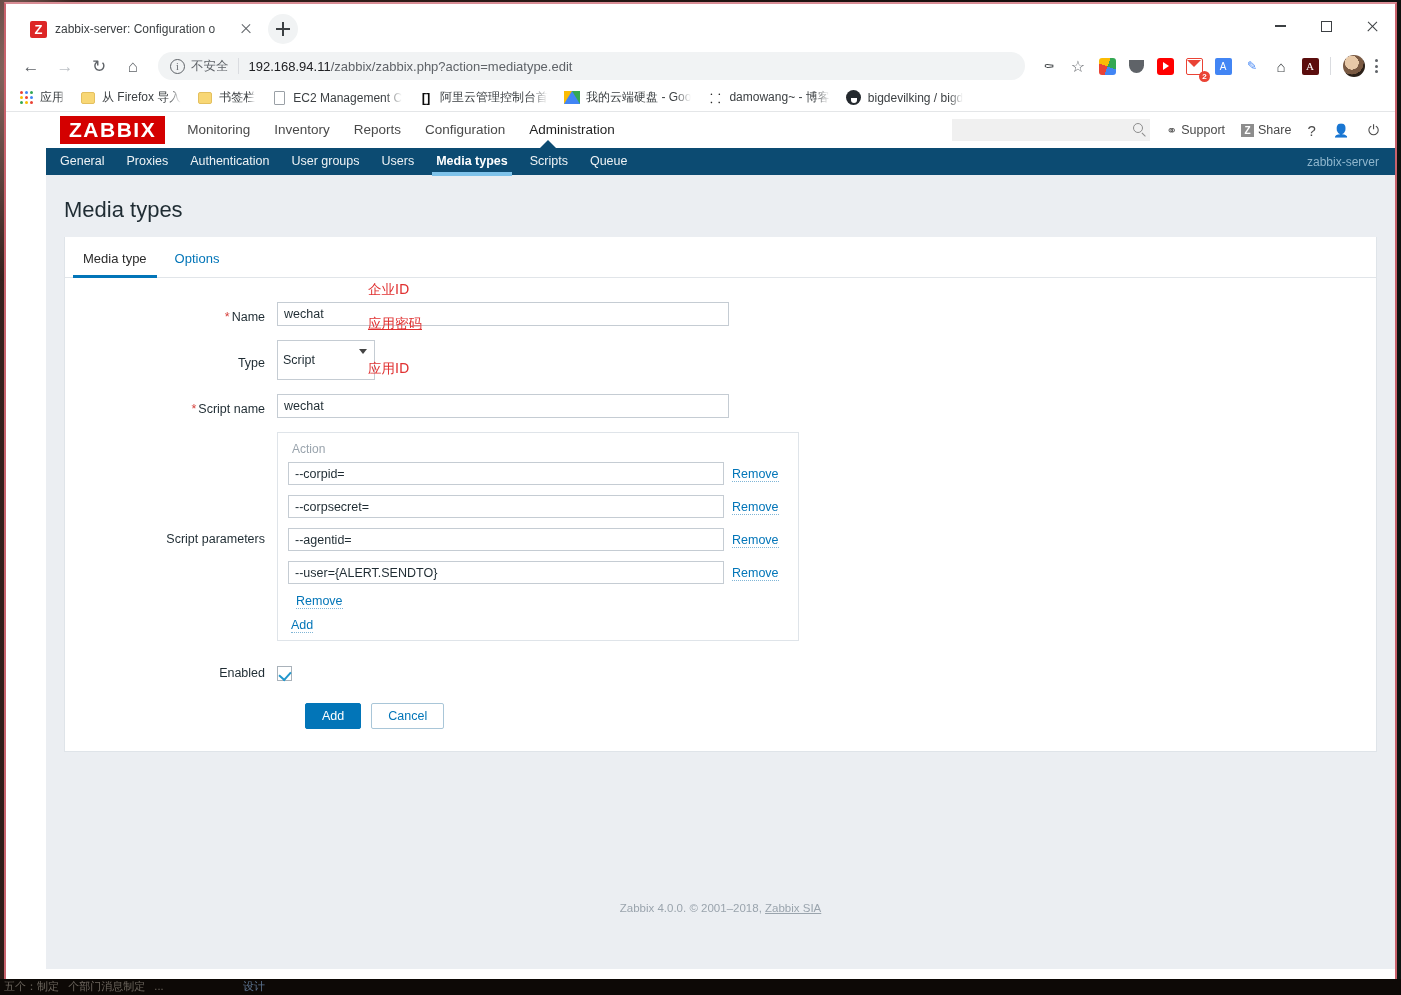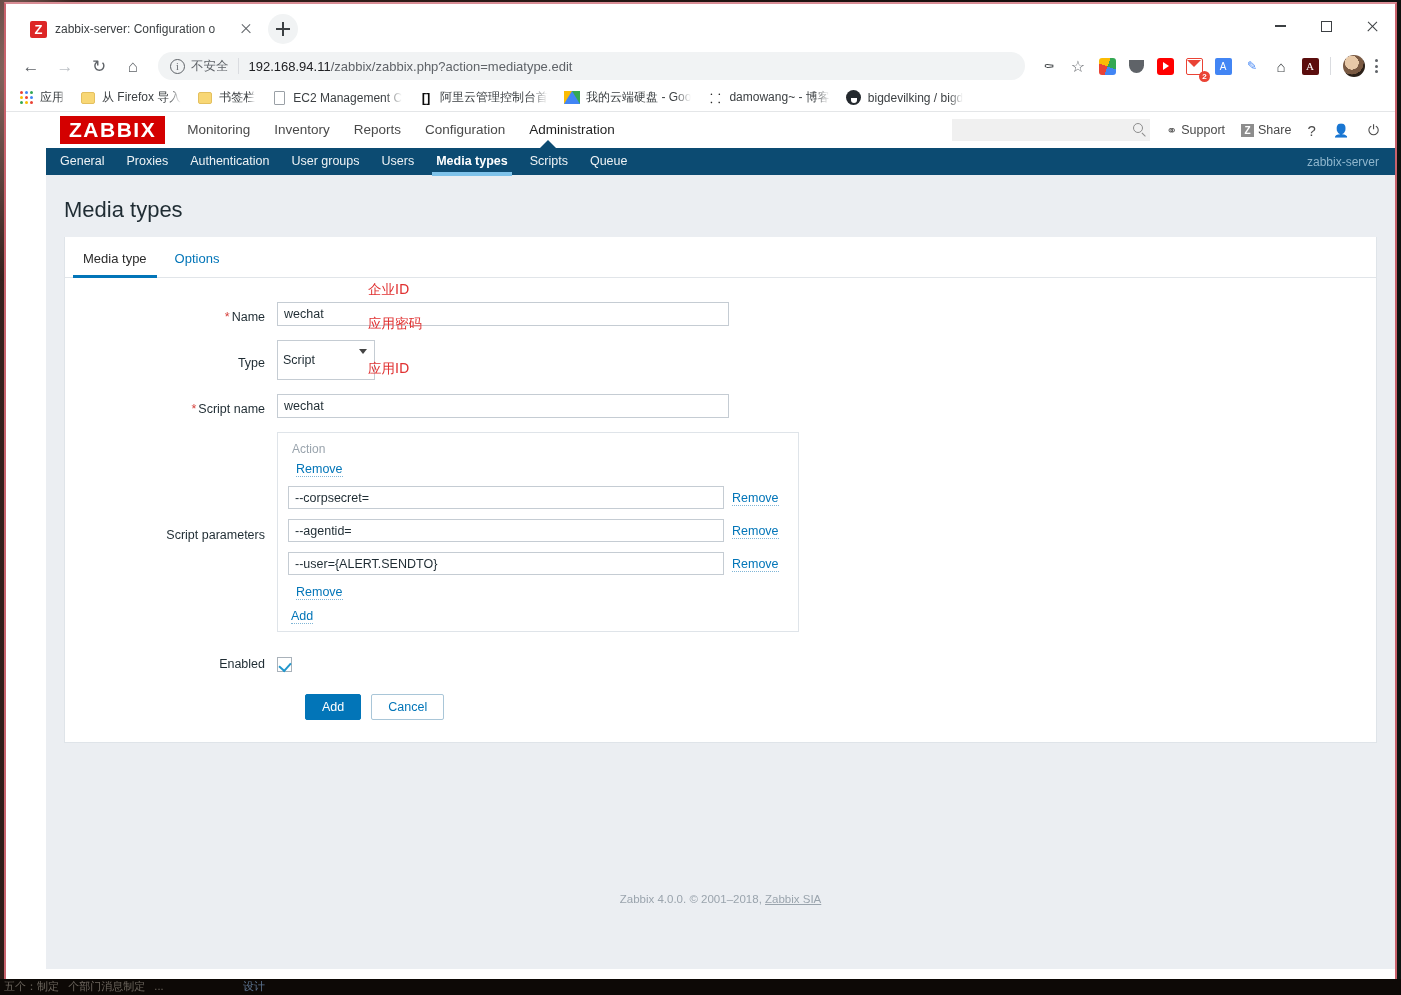--- a/index.html
+++ b/index.html
@@ -554,20 +554,21 @@
           </div>
 
           <div class="frow">
             <div class="flabel">Script parameters</div>
             <div class="params-box">
               <div class="params-head">
                 <div class="ph-action">Action</div>
               </div>
 
               <div class="prow">
+                <input class="pinput" type="text" value="--corpid=" style="">
                 <a class="premove"><span>Remove</span></a>
               </div>
 
               <div class="prow">
                 <input class="pinput" type="text" value="--corpsecret=" style="">
                 <a class="premove"><span>Remove</span></a>
               </div>
 
               <div class="prow">
                 <input class="pinput" type="text" value="--agentid=" style="">
@@ -593,21 +594,21 @@
           </div>
 
           <div class="btnrow">
             <button class="btn btn-primary">Add</button>
             <button class="btn btn-secondary">Cancel</button>
           </div>
 
         </div>
 
         <div class="annot" style="left:322px; top:169px;">企业ID</div>
-        <div class="annot" style="left:322px; top:203px;">应用密码</div>
+        <div class="annot" style="left:322px; top:203px;text-decoration:underline;">应用密码</div>
         <div class="annot" style="left:322px; top:248px;">应用ID</div>
       </div>
 
       <div class="footer">
         <span>Zabbix 4.0.0. © 2001–2018, </span><a href="#">Zabbix SIA</a>
       </div>
 
     </div>
   </div>
   </div>

